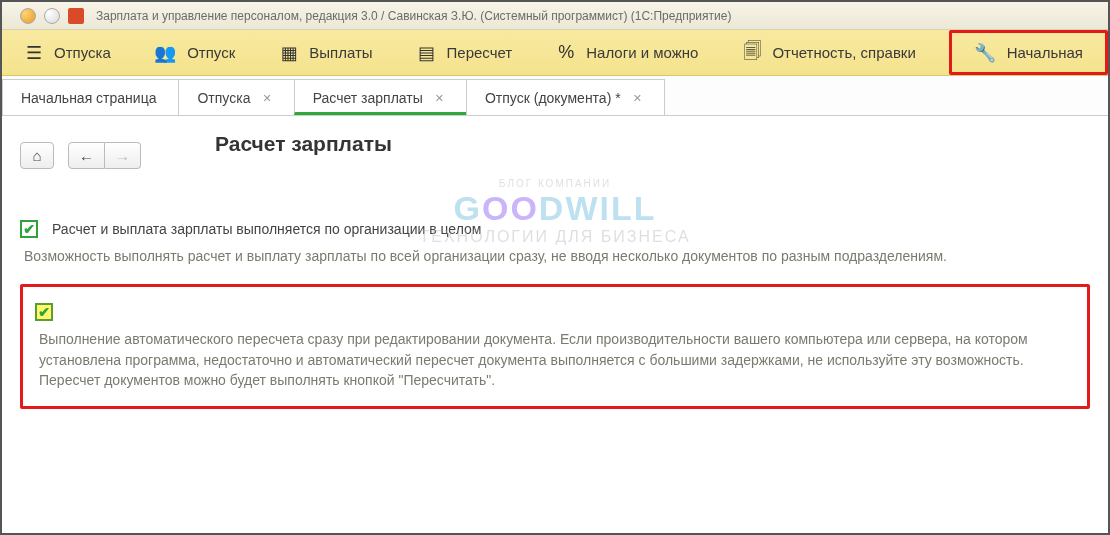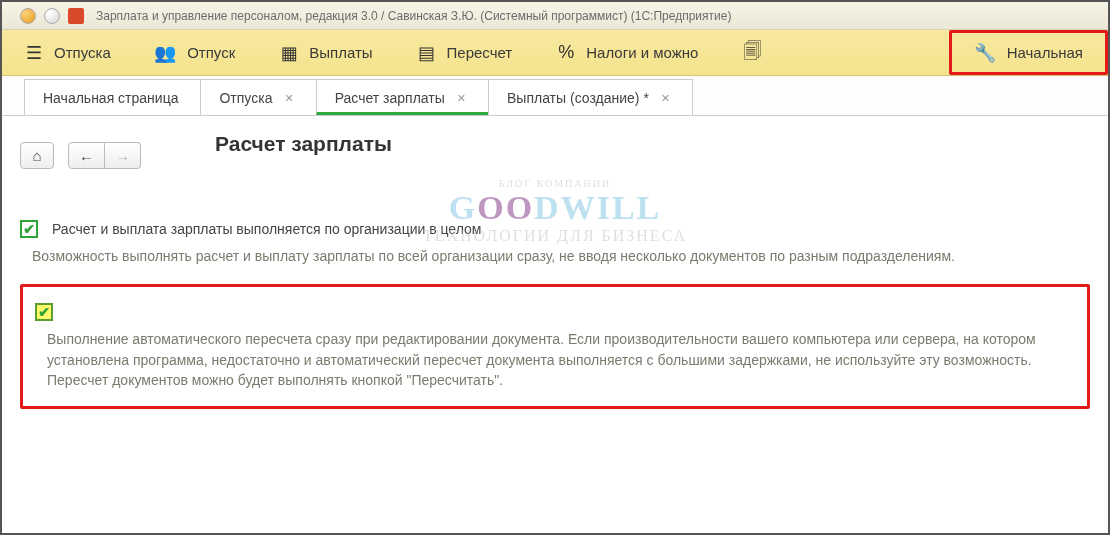--- a/index.html
+++ b/index.html
@@ -42,21 +42,21 @@
     cursor: pointer;
     font-size: 15px;
   }
   .menu-item .mi-icon { font-size: 18px; color:#333; min-width:20px; text-align:center; }
   .menu-spacer{ flex:1; }
   .menu-highlight { border: 3px solid #e21a1a; border-radius:2px; }
   .tabstrip {
     display: flex; align-items:flex-end;
     background: #fdfdfd;
     border-bottom: 1px solid #ccc;
-    padding-left: 22px;
+    padding-left: 0;
     height: 40px;
     gap: 0;
   }
   .tab {
     position: relative;
     padding: 10px 22px 9px 18px;
     border: 1px solid #ccc;
     border-bottom: none;
     background: #fff;
     color: #444;
@@ -87,36 +87,36 @@
   }
   .checkbox-row{ display:flex; align-items:flex-start; gap:14px; margin: 6px 0 8px 0;}
   .cbx{
     width:18px; height:18px; border:2px solid #2fa33a; background:#fff;
     display:flex;align-items:center;justify-content:center; color:#2fa33a; font-weight:bold;
     font-size:14px; flex-shrink:0;
   }
   .cbx.yellow{ background:#fff96b; border-color:#5a9e2e;}
   .opt-label{ color:#444; font-size:14px; padding-top:1px;}
   .desc{
-    color:#7b7a6e; font-size:14px; line-height:1.45; margin: 6px 0 18px 12px;
+    color:#7b7a6e; font-size:14px; line-height:1.45; margin: 6px 0 18px 4px;
     max-width: 1020px;
   }
   .highlight-box{
     border:3px solid #e21a1a; border-radius:2px;
     padding: 10px 12px 14px 12px;
     margin-top: 6px;
   }
   .watermark{
     position:absolute; top:62px; left:50%; transform:translateX(-50%);
     text-align:center; color:#8ec9e6; opacity:.45; pointer-events:none;
-    font-family: Liberation Serif, serif;
+    font-family: Liberation Sans, sans-serif;
   }
   .watermark .wm-top{ font-size:10px; letter-spacing:2px; color:#b9b9b9;}
   .watermark .wm-mid{ font-size:34px; font-weight:bold; letter-spacing:2px; color:#6fbde0;}
-  .watermark .wm-mid .red{ color:#701a75;text-align:center;}
+  .watermark .wm-mid .red{ color:#8b5cf6;text-align:center;}
   .watermark .wm-bot{ font-size:16px; letter-spacing:2px; color:#b9b9b9;}
 </style>
 </head>
 <body>
 
 <div class="titlebar">
   <span class="win-btn win-close"></span>
   <span class="win-btn win-min"></span>
   <span class="app-icon"></span>
   <span>Зарплата и управление персоналом, редакция 3.0 / Савинская З.Ю. (Системный программист)  (1С:Предприятие)</span>
@@ -138,20 +138,21 @@
   <div class="menu-item">
     <span class="mi-icon">▤</span>
     <span>Пересчет</span>
   </div>
   <div class="menu-item">
     <span class="mi-icon">%</span>
     <span>Налоги и можно</span>
   </div>
   <div class="menu-item">
     <span class="mi-icon">🗐</span>
+    <span>Отчетность, справки</span>
   </div>
   <div class="menu-spacer"></div>
   <div class="menu-item menu-highlight">
     <span class="mi-icon">🔧</span>
     <span>Начальная</span>
   </div>
 </div>
 
 <div class="tabstrip">
   <div class="tab">
@@ -159,21 +160,21 @@
   </div>
   <div class="tab">
     <span>Отпуска</span>
     <span class="close-x">✕</span>
   </div>
   <div class="tab active">
     <span>Расчет зарплаты</span>
     <span class="close-x">✕</span>
   </div>
   <div class="tab">
-    <span>Выплаты (создание) *</span>
+    <span>Отпуск (документа) *</span>
     <span class="close-x">✕</span>
   </div>
 </div>
 
 <div class="content">
 
   <div class="watermark">
     <div class="wm-top">БЛОГ КОМПАНИИ</div>
     <div class="wm-mid">
       <span>G</span><span class="red">OO</span><span>DWILL</span>

